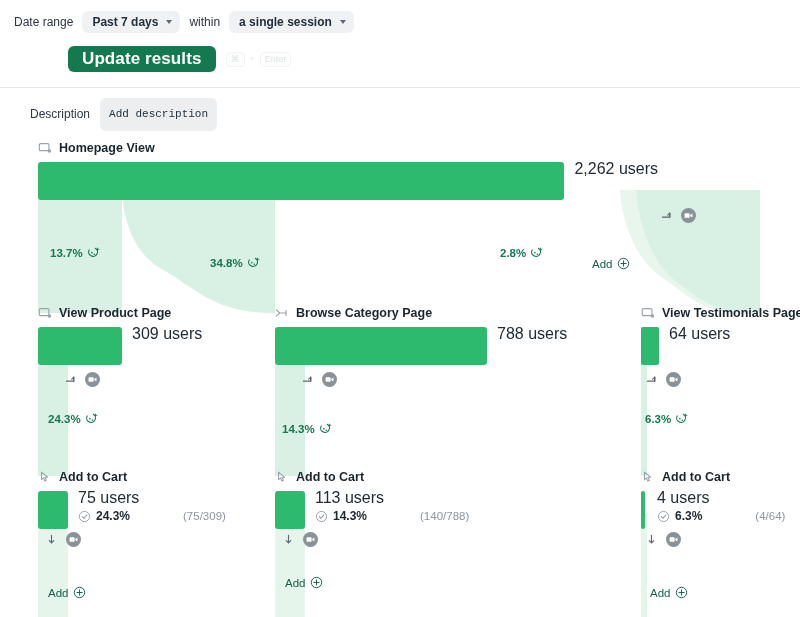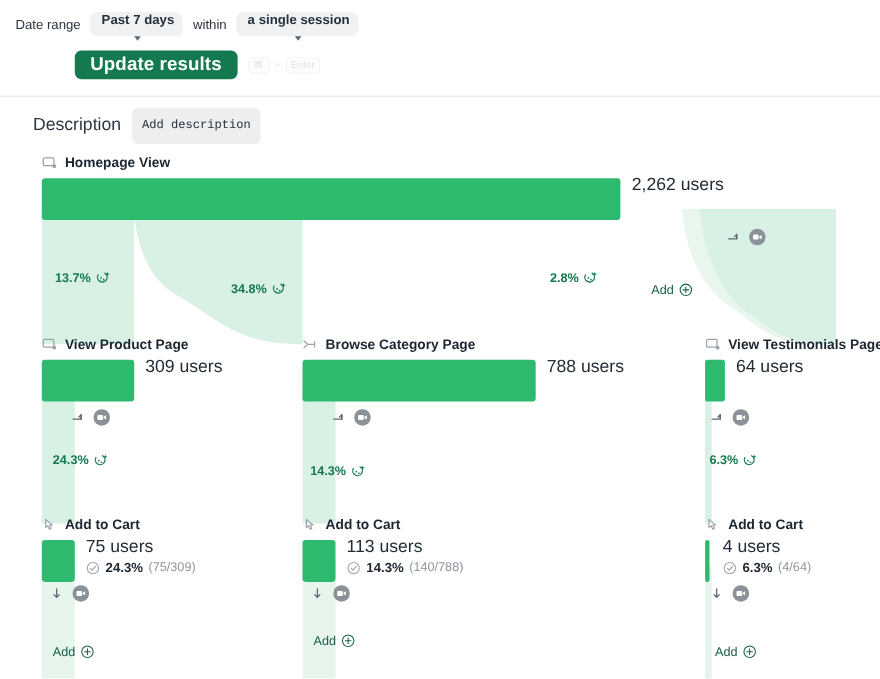--- a/index.html
+++ b/index.html
@@ -23,60 +23,60 @@
   }
   .filter-row { display:flex; align-items:center; gap:9px; height:24px; }
   .filter-label { font-size:12px; color:#2b3440; }
   .pill {
     background:#f0f1f3;
     border-radius:6px;
     height:22px;
     padding:0 8px 0 10px;
     display:inline-flex; align-items:center; gap:8px;
     font-size:12px; font-weight:600; color:#23303d;
-    cursor:pointer; border:none;flex-direction:column;
+    cursor:pointer; border:none;
   }
   .chev { width:0;height:0;border-left:3.5px solid transparent;border-right:3.5px solid transparent;border-top:4px solid #5b6772; }
   .btn-row { display:flex; align-items:center; gap:10px; margin-top:12px; padding-left:54px; }
   .btn-primary {
     background:#15794f; color:#fff; border:none; border-radius:6px;
     height:26px; padding:0 14px; font-size:17px; font-weight:700;
     cursor:pointer; letter-spacing:.1px;
   }
   .kbd-hint { display:flex; align-items:center; gap:5px; opacity:.32; }
   .kbd {
     border:1px solid #d7dadd; border-radius:4px; background:#fafbfc;
     min-width:17px; height:15px; padding:0 4px;
     display:inline-flex;align-items:center;justify-content:center;
     font-size:9px; color:#9aa3ab;
   }
   .kbd-plus { font-size:9px; color:#b4bbc2; }
 
   
   .desc-row { display:flex; align-items:center; gap:10px; padding:14px 0 0 30px; height:38px; }
-  .desc-label { font-size:16px; color:#2b3440; }
+  .desc-label { font-size:12px; color:#2b3440; }
   .desc-btn {
     background:#eceef0; border:none; border-radius:6px; height:33px;
     padding:0 9px; font-size:11px; color:#26313c; cursor:pointer;font-family:Liberation Mono, monospace;
   }
 
   
   .canvas { position:absolute; left:0; top:128px; width:780px; height:489px; }
   .ribbons { position:absolute; left:0; top:0; width:800px; height:489px; }
 
   .node { position:absolute; }
   .node-title { display:flex; align-items:center; gap:7px; height:16px; }
   .node-title .t { font-size:12.5px; font-weight:700; color:#1c2630; white-space:nowrap; }
   .bar { height:38px; background:#2eba6e; border-radius:3px; }
   .bar-thin { height:38px; background:#2eba6e; border-radius:2px; }
   .bar-row { display:flex; align-items:flex-start; gap:10px; margin-top:6px; }
   .users { font-size:16px; color:#222c36; white-space:nowrap; line-height:14px; }
   .conv-line { display:flex; align-items:center; gap:5px; margin-top:4px; white-space:nowrap; }
   .conv-pct { font-size:12px; font-weight:700; color:#1c2630; }
-  .conv-frac { font-size:11.5px; color:#8d959d; }
+  .conv-frac { font-size:11.5px; color:#8d959d;margin-left:48px; }
 
   .icon { display:inline-flex; align-items:center; justify-content:center; }
   .pct-label { position:absolute; display:flex; align-items:center; gap:4px; white-space:nowrap; }
   .pct-label .p { font-size:11.5px; font-weight:700; color:#15794f; }
   .add-label { position:absolute; display:flex; align-items:center; gap:5px; cursor:pointer; }
   .add-label .a { font-size:11.5px; color:#19614a; }
   .tools { position:absolute; display:flex; align-items:center; gap:8px; }
   .vid-circle {
     width:15px;height:15px;border-radius:50%;background:#8b9199;
     display:inline-flex;align-items:center;justify-content:center;cursor:pointer;

